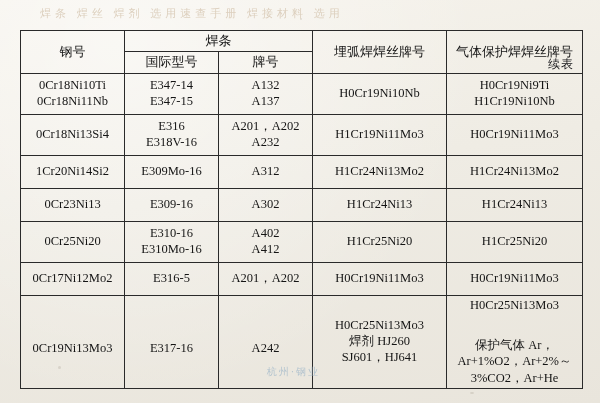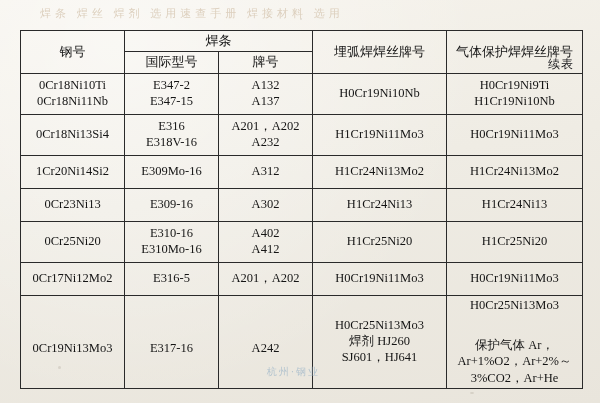--- a/index.html
+++ b/index.html
@@ -129,21 +129,21 @@
         <th>牌号</th>
       </tr>
     </thead>
     <tbody>
       <tr class="r-tall">
         <td>
           <span class="cell-line">0Cr18Ni10Ti</span>
           <span class="cell-line">0Cr18Ni11Nb</span>
         </td>
         <td>
-          <span class="cell-line">E347-2</span>
+          <span class="cell-line">E347-14</span>
           <span class="cell-line">E347-15</span>
         </td>
         <td>
           <span class="cell-line">A132</span>
           <span class="cell-line">A137</span>
         </td>
         <td>
           <span class="cell-line">H0Cr19Ni10Nb</span>
         </td>
         <td>

